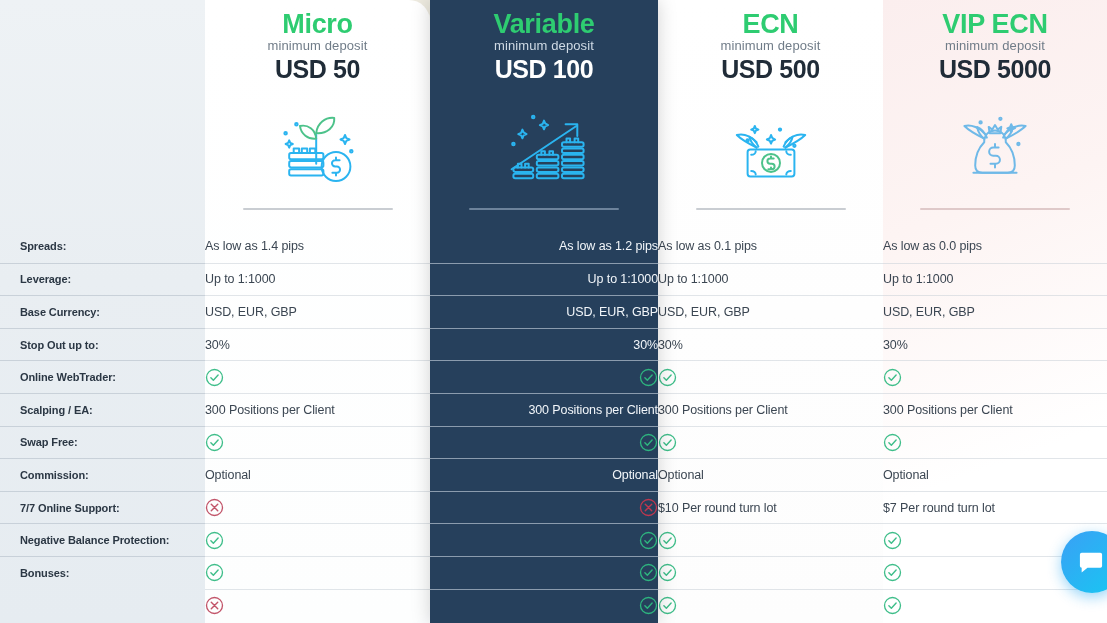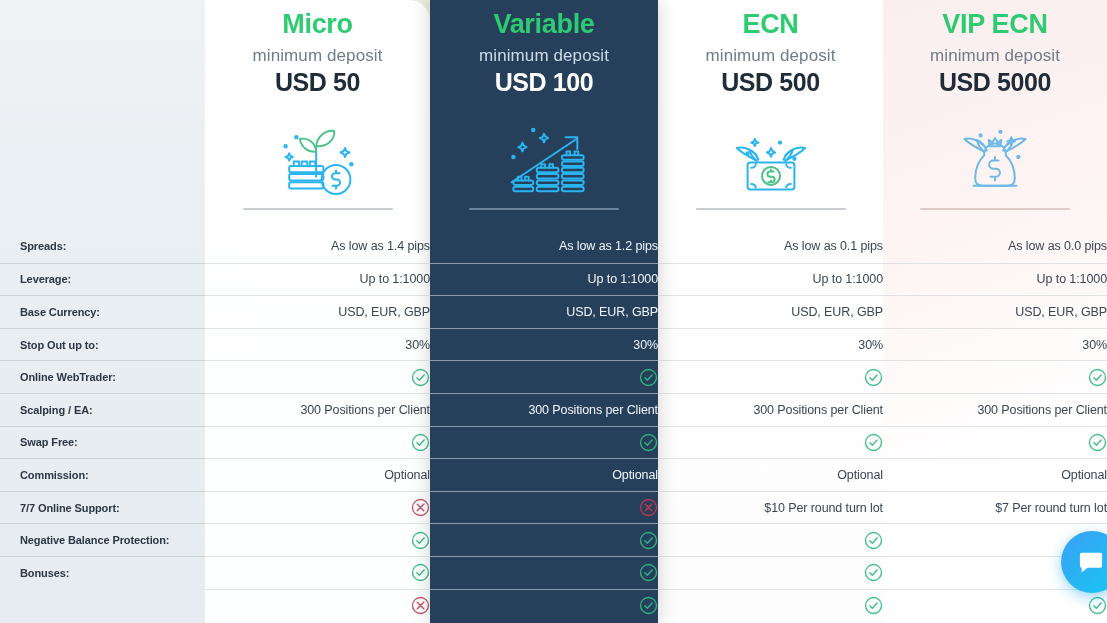--- a/index.html
+++ b/index.html
@@ -74,23 +74,23 @@
     padding-top: 10px;
   }
   .plan-name {
     font-size: 27px;
     font-weight: 700;
     color: #2ecc71;
     letter-spacing: -0.3px;
     line-height: 1.05;
   }
   .plan-sub {
-    font-size: 17px;
+    font-size: 13px;
     color: #707c88;
-    margin-top: 8px;
+    margin-top: 0;
     letter-spacing: .1px;
   }
   .plan-amount {
     font-size: 25px;
     font-weight: 700;
     color: #202c38;
     margin-top: 2px;
     letter-spacing: -.4px;
   }
   .col-variable .plan-sub { color: #cfdae5; }
@@ -130,21 +130,21 @@
   }
   .col-labels .row-label {
     font-size: 11px;
     font-weight: 700;
     color: #2b3744;
     letter-spacing: -.1px;
     white-space: nowrap;
   }
 
   .col-micro .row, .col-ecn .row, .col-vip .row {
-    justify-content: flex-end;
+    justify-content: flex-start;
     border-top-color: rgba(205,212,219,0.60);
   }
   .col-variable .row {
     justify-content: flex-end;
     border-top-color: rgba(222,232,242,0.55);
   }
 
   .cell {
     font-size: 12.5px;
     color: #3b4652;

